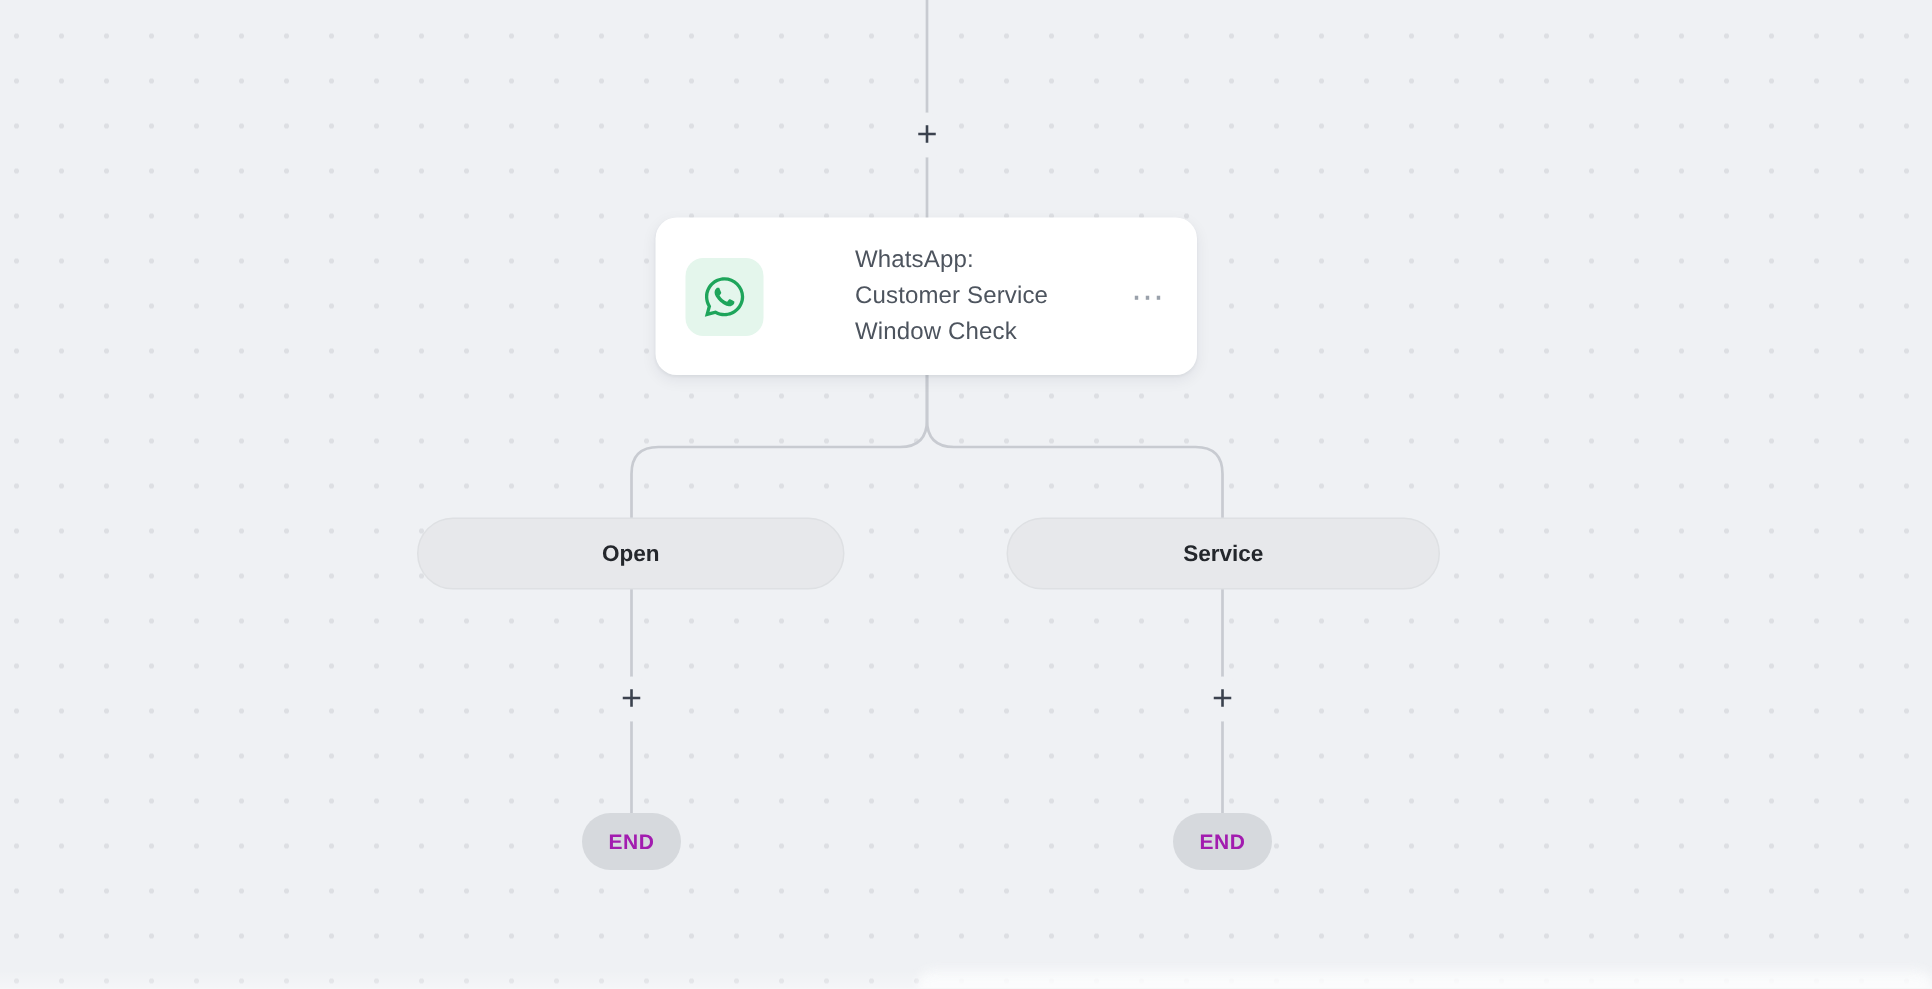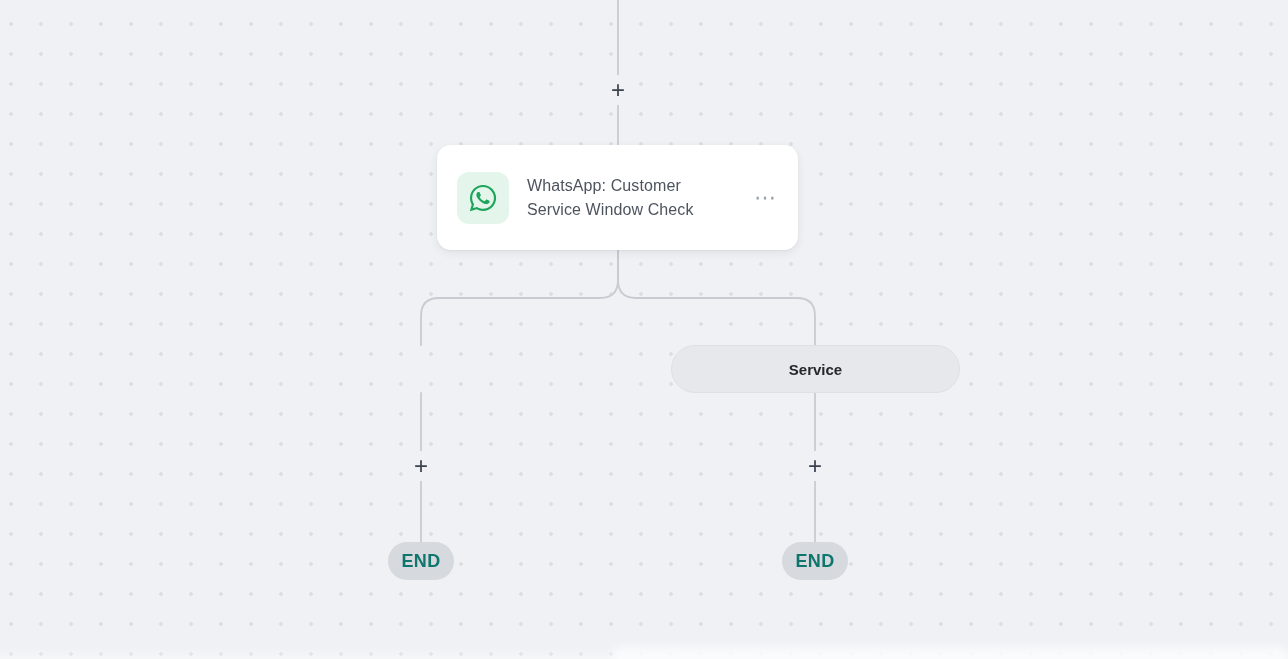--- a/index.html
+++ b/index.html
@@ -53,20 +53,21 @@
     left: 437px; top: 145px;
     width: 361px; height: 105px;
     box-sizing: border-box;
     background: #ffffff;
     border-radius: 14px;
     box-shadow: 0 3px 10px rgba(25, 35, 55, 0.07), 0 1px 2px rgba(25, 35, 55, 0.05);
     display: flex;
     align-items: center;
     padding: 0 20px;
     cursor: pointer;
+    gap: 43px;
   }
   .node-icon {
     width: 52px; height: 52px;
     border-radius: 12px;
     background: #e4f6ec;
     display: flex;
     align-items: center;
     justify-content: center;
     flex: 0 0 auto;
   }
@@ -110,24 +111,24 @@
   .end-pill {
     position: absolute;
     top: 542px;
     width: 66px; height: 38px;
     box-sizing: border-box;
     background: #d6d9dd;
     border-radius: 19px;
     display: flex;
     align-items: center;
     justify-content: center;
-    font-size: 18px;
+    font-size: 14px;
     font-weight: 600;
     letter-spacing: 0.4px;
-    color: #0f766e;
+    color: #a21caf;
     cursor: pointer;
   }
   .end-pill-open   { left: 388px; }
   .end-pill-closed { left: 782px; }
 
   .bottom-glow {
     position: absolute;
     left: 612px; top: 647px;
     width: 676px; height: 18px;
     background: #fbfcfd;
@@ -162,20 +163,21 @@
   <div class="node-card">
     <div class="node-icon">
       <svg width="30" height="30" viewBox="0 0 448 512" xmlns="http://www.w3.org/2000/svg">
         <path fill="#1ea55b" d="M380.9 97.1C339 55.1 283.2 32 223.9 32c-122.4 0-222 99.6-222 222 0 39.1 10.2 77.3 29.6 111L0 480l117.7-30.9c32.4 17.7 68.9 27 106.1 27h.1c122.3 0 224.1-99.6 224.1-222 0-59.3-25.2-115-67.1-157zm-157 341.6c-33.2 0-65.7-8.9-94-25.7l-6.7-4-69.8 18.3L72 359.2l-4.4-7c-18.5-29.4-28.2-63.3-28.2-98.2 0-101.7 82.8-184.5 184.6-184.5 49.3 0 95.6 19.2 130.4 54.1 34.8 34.9 56.2 81.2 56.1 130.5 0 101.8-84.9 184.6-186.6 184.6zm101.2-138.2c-5.5-2.8-32.8-16.2-37.9-18-5.1-1.9-8.8-2.8-12.5 2.8-3.7 5.6-14.3 18-17.6 21.8-3.2 3.7-6.5 4.2-12 1.4-32.6-16.3-54-29.1-75.5-66-5.7-9.8 5.7-9.1 16.3-30.3 1.8-3.7.9-6.9-.5-9.7-1.4-2.8-12.5-30.1-17.1-41.2-4.5-10.8-9.1-9.3-12.5-9.5-3.2-.2-6.9-.2-10.6-.2-3.7 0-9.7 1.4-14.8 6.9-5.1 5.6-19.4 19-19.4 46.3 0 27.3 19.9 53.7 22.6 57.4 2.8 3.7 39.1 59.7 94.8 83.8 35.2 15.2 49 16.5 66.6 13.9 10.7-1.6 32.8-13.4 37.4-26.4 4.6-13 4.6-24.1 3.2-26.4-1.3-2.5-5-3.9-10.5-6.6z"></path>
       </svg>
     </div>
     <div class="node-title">WhatsApp: Customer Service Window Check</div>
     <div class="node-menu">⋯</div>
   </div>
 
+  <div class="branch-pill branch-pill-open">Open</div>
 
   <div class="branch-pill branch-pill-closed">Service</div>
 
   <div class="add-btn add-btn-open">+</div>
 
   <div class="add-btn add-btn-closed">+</div>
 
   <div class="end-pill end-pill-open">END</div>
 
   <div class="end-pill end-pill-closed">END</div>

